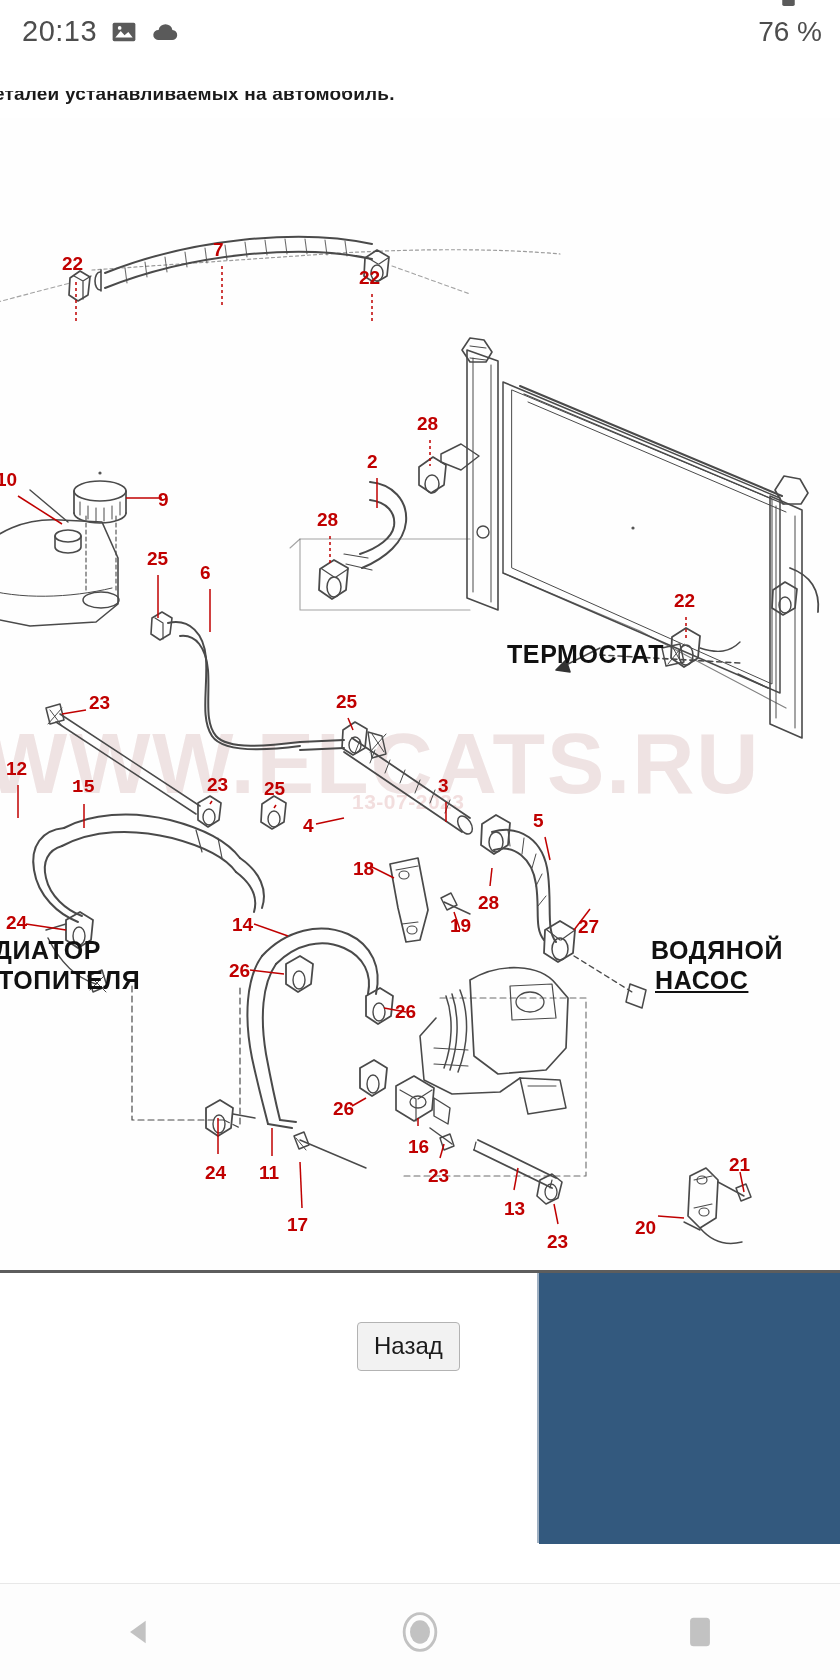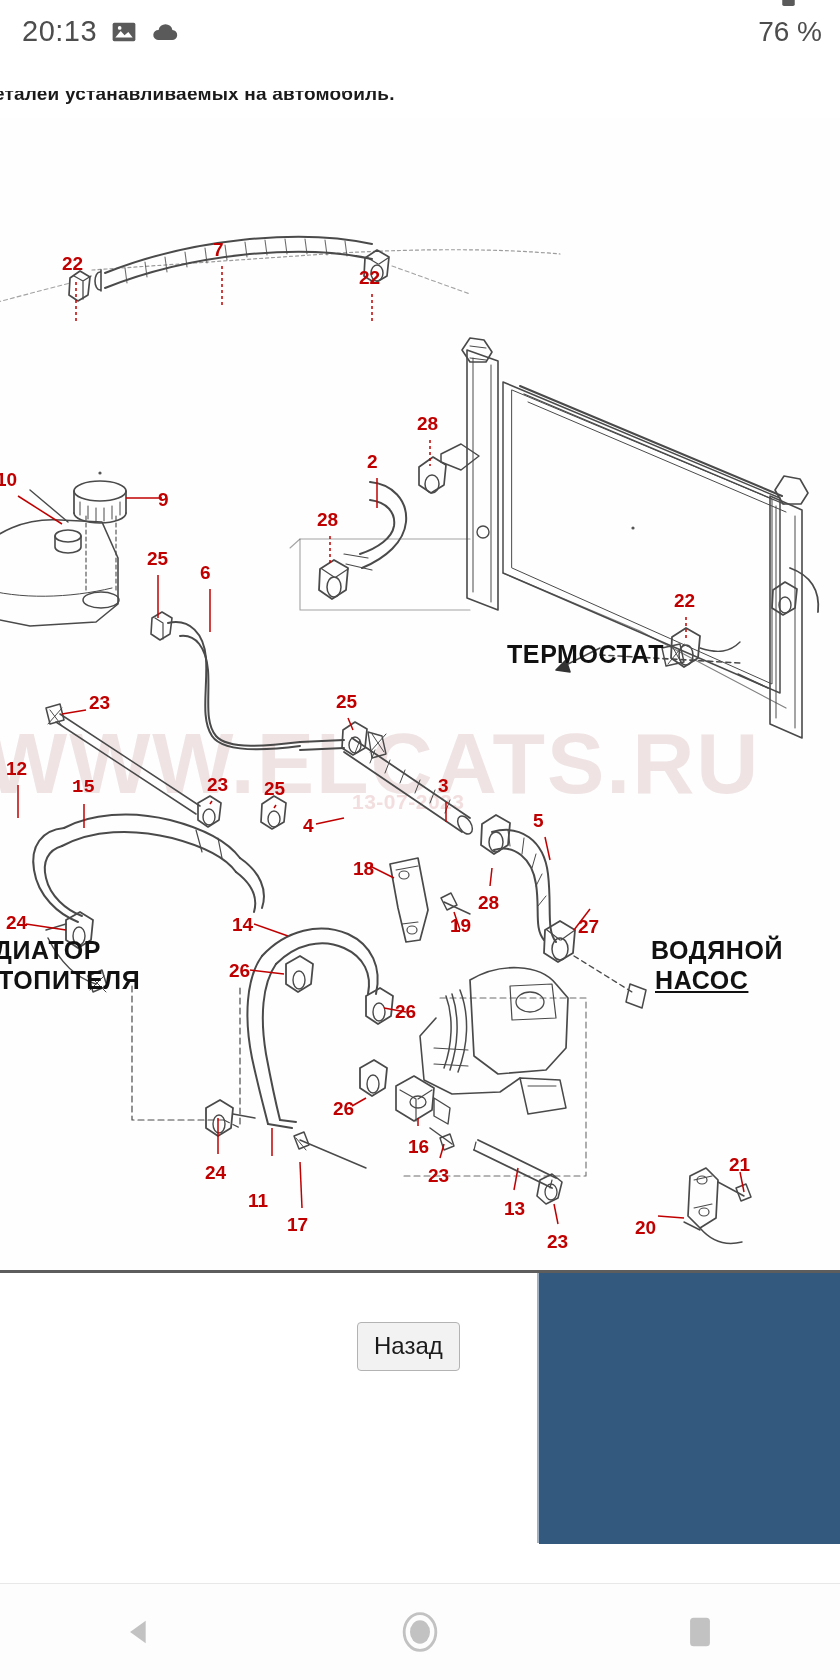--- a/index.html
+++ b/index.html
@@ -460,21 +460,21 @@
       <span class="callout" style="left:6px;   top:795px;">24</span>
       <span class="callout" style="left:232px; top:797px;">14</span>
       <span class="callout" style="left:450px; top:798px;">19</span>
       <span class="callout" style="left:229px; top:843px;">26</span>
       <span class="callout" style="left:395px; top:884px;">26</span>
       <span class="callout" style="left:333px; top:981px;">26</span>
       <span class="callout" style="left:408px; top:1019px;">16</span>
       <span class="callout" style="left:729px; top:1037px;">21</span>
       <span class="callout" style="left:428px; top:1048px;">23</span>
       <span class="callout" style="left:205px; top:1045px;">24</span>
-      <span class="callout" style="left:248px; top:1045px;margin-top:28px;">11</span>
+      <span class="callout" style="left:259px; top:1045px;">11</span>
       <span class="callout" style="left:504px; top:1081px;">13</span>
       <span class="callout" style="left:635px; top:1100px;">20</span>
       <span class="callout" style="left:287px; top:1097px;">17</span>
       <span class="callout" style="left:547px; top:1114px;">23</span>
 
       <span class="blacklabel" style="left:507px; top:522px;text-align:center;">ТЕРМОСТАТ</span>
       <span class="blacklabel" style="left:-6px;  top:818px;">ДИАТОР</span>
       <span class="blacklabel" style="left:-22px; top:848px;">ОТОПИТЕЛЯ</span>
       <span class="blacklabel" style="left:651px; top:818px;">ВОДЯНОЙ</span>
       <span class="blacklabel" style="left:655px; top:848px;text-decoration:underline;">НАСОС</span>

